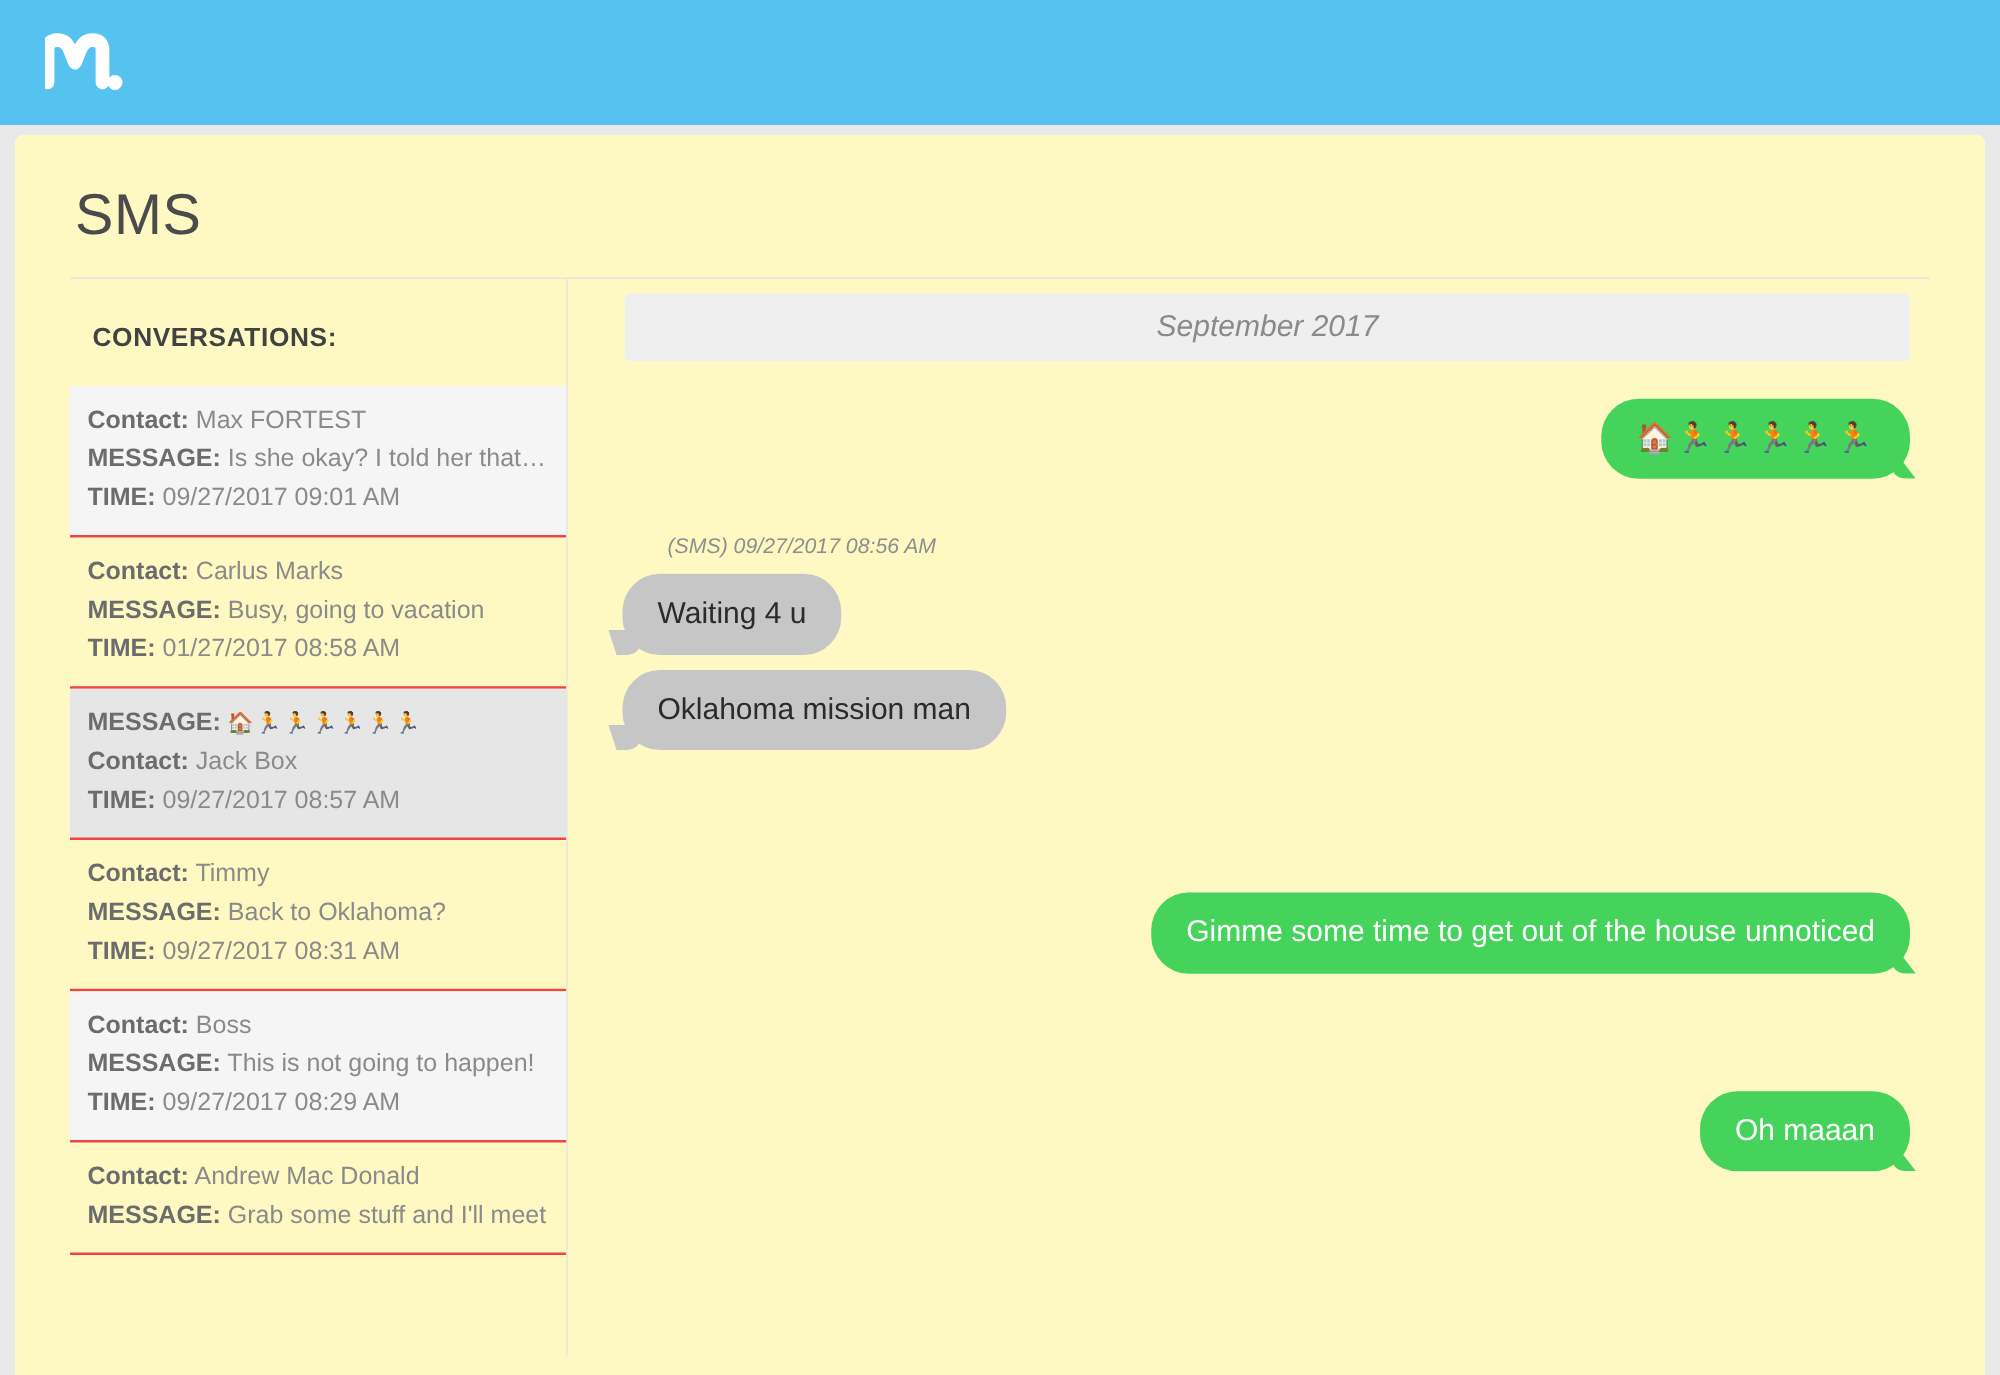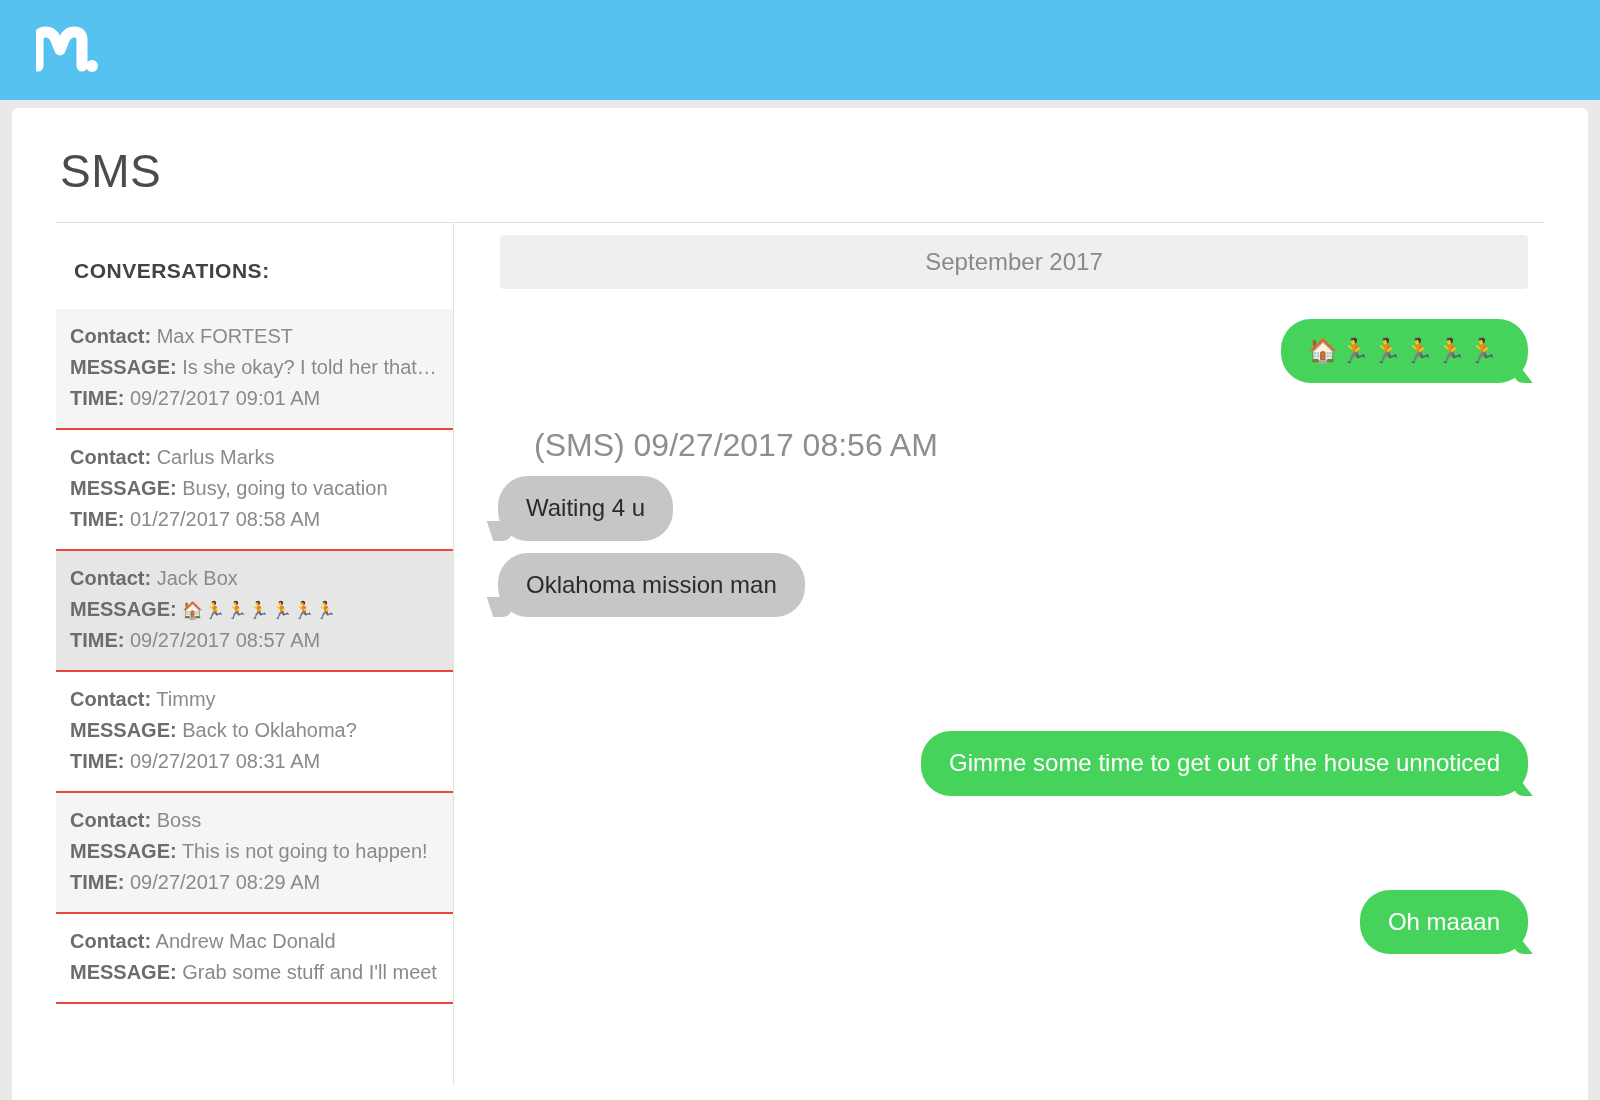--- a/index.html
+++ b/index.html
@@ -25,21 +25,21 @@
     display: flex;
     align-items: flex-end;
   }
   .logo svg { display: block; }
 
   
   .sheet {
     position: absolute;
     left: 12px; right: 12px; top: 108px;
     bottom: 0;
-    background: #ffffff;
+    background: #fef9c3;
     border-radius: 6px 6px 0 0;
     padding: 30px 44px 0 44px;
     overflow: hidden;
   }
   .page-title {
     font-size: 46px;
     font-weight: 400;
     color: #4b4b4b;
     margin: 6px 0 24px 4px;
     letter-spacing: .5px;
@@ -87,28 +87,30 @@
     position: relative;
   }
   .date-header {
     background: #efefef;
     color: #8a8a8a;
     font-size: 24px;
     text-align: center;
     padding: 13px 0;
     border-radius: 4px;
     margin: 4px 0 30px 2px;
+    font-style: italic;
   }
   .msg-row { display: flex; margin: 12px 0; }
   .msg-row.right { justify-content: flex-end; }
   .msg-row.left  { justify-content: flex-start; align-items: flex-end; }
   .timestamp {
     color: #8e8e8e;
-    font-size: 32px;
+    font-size: 17px;
     margin: 44px 0 12px 36px;
+    font-style: italic;
   }
   .bubble {
     position: relative;
     max-width: 620px;
     padding: 16px 28px;
     border-radius: 30px;
     font-size: 24px;
     line-height: 1.35;
   }
   .bubble.sent {
@@ -168,22 +170,22 @@
             <div class="conv-line"><span class="lbl">Contact:</span> <span>Max FORTEST</span></div>
             <div class="conv-line"><span class="lbl">MESSAGE:</span> <span>Is she okay? I told her that t...</span></div>
             <div class="conv-line"><span class="lbl">TIME:</span> <span>09/27/2017 09:01 AM</span></div>
           </div>
           <div class="conv-item">
             <div class="conv-line"><span class="lbl">Contact:</span> <span>Carlus Marks</span></div>
             <div class="conv-line"><span class="lbl">MESSAGE:</span> <span>Busy, going to vacation</span></div>
             <div class="conv-line"><span class="lbl">TIME:</span> <span>01/27/2017 08:58 AM</span></div>
           </div>
           <div class="conv-item selected">
+            <div class="conv-line"><span class="lbl">MESSAGE:</span> <span class="conv-emoji">🏠🏃🏃🏃🏃🏃🏃</span></div>
             <div class="conv-line"><span class="lbl">Contact:</span> <span>Jack Box</span></div>
-            <div class="conv-line"><span class="lbl">MESSAGE:</span> <span class="conv-emoji">🏠🏃🏃🏃🏃🏃🏃</span></div>
             <div class="conv-line"><span class="lbl">TIME:</span> <span>09/27/2017 08:57 AM</span></div>
           </div>
           <div class="conv-item">
             <div class="conv-line"><span class="lbl">Contact:</span> <span>Timmy</span></div>
             <div class="conv-line"><span class="lbl">MESSAGE:</span> <span>Back to Oklahoma?</span></div>
             <div class="conv-line"><span class="lbl">TIME:</span> <span>09/27/2017 08:31 AM</span></div>
           </div>
           <div class="conv-item alt">
             <div class="conv-line"><span class="lbl">Contact:</span> <span>Boss</span></div>
             <div class="conv-line"><span class="lbl">MESSAGE:</span> <span>This is not going to happen!</span></div>

